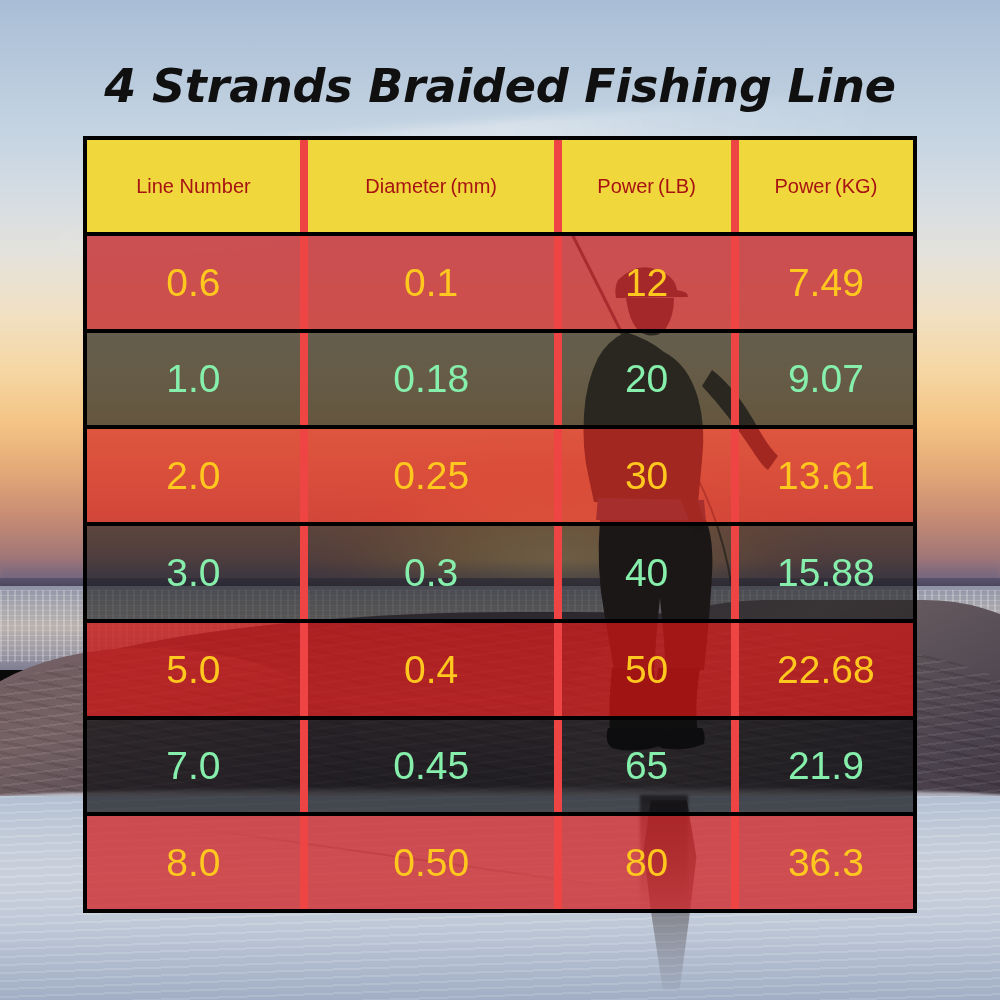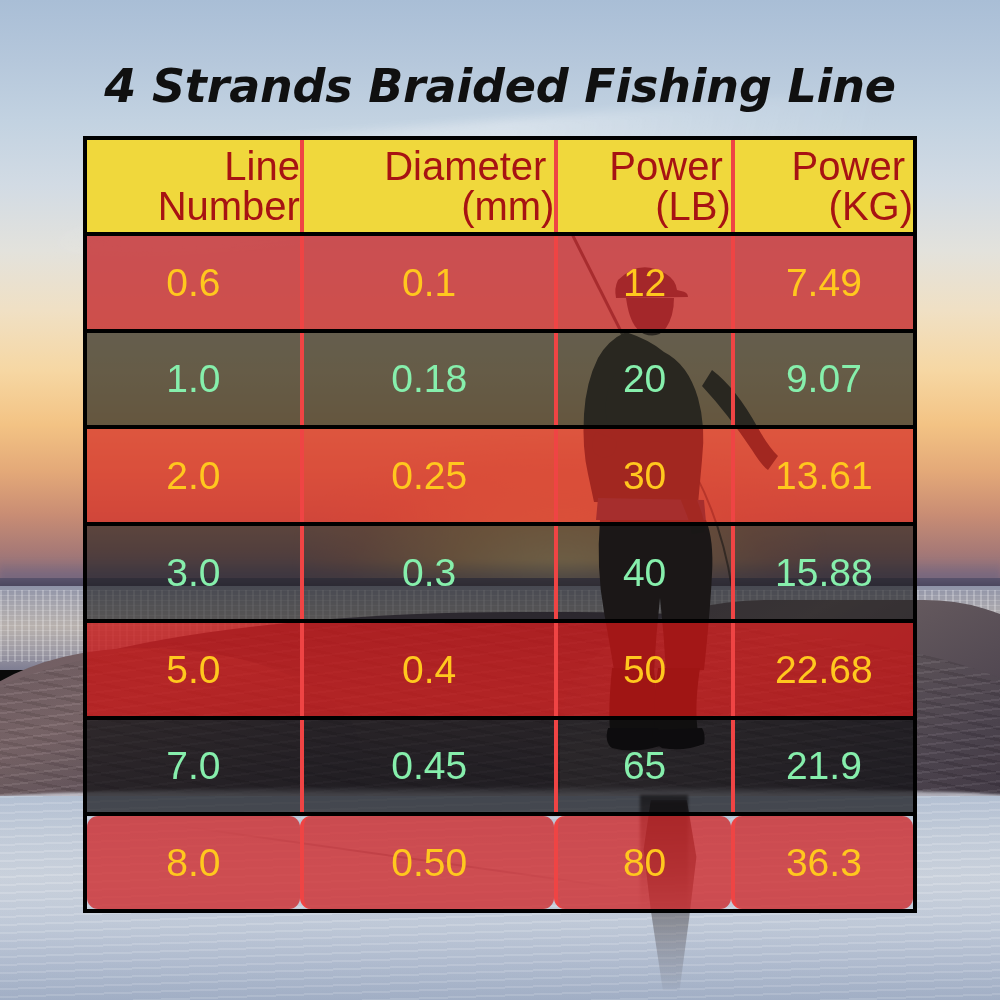--- a/index.html
+++ b/index.html
@@ -141,37 +141,37 @@
     position:absolute;left:83px;top:136px;width:834px;height:777px;
     border:4px solid #000;box-sizing:border-box;
     display:flex;flex-direction:column;
   }
   .row{display:flex;width:100%;box-sizing:border-box;}
   .row + .row{border-top:4px solid #000;}
   .cell{
     box-sizing:border-box;display:flex;align-items:center;justify-content:center;
     font-size:39px;line-height:1;position:relative;
   }
-  .cell + .cell{border-left:4px solid #ef4444;}
+  .cell + .cell{border-left:8px solid #ef4444;}
   
   .c0{width:215px;}
   .c1{width:257px;}
   .c2{width:178px;}
   .c3{width:184px;}
 
   .head{height:92px;}
-  .head .cell{background:#F0D83C;color:#A71313;font-size:40px;font-weight:normal;text-align:right;}
+  .head .cell{background:#F0D83C;color:#A71313;font-size:20px;font-weight:normal;}
   .body-row{height:97px;}
   .row-red .cell{color:#FFC81E;}
   .row-dark .cell{color:#86efac;}
   
   .row-red.tone-a .cell{background:rgba(196,42,46,0.80);}
   .row-red.tone-b .cell{background:rgba(214,44,36,0.72);}
   .row-red.tone-c .cell{background:rgba(198,22,22,0.78);}
-  .row-red.tone-d .cell{background:rgba(206,40,42,0.78);border-radius:11px;}
+  .row-red.tone-d .cell{background:rgba(206,40,42,0.78);}
   .row-dark.tone-e .cell{background:rgba(46,44,36,0.72);}
   .row-dark.tone-f .cell{background:rgba(20,20,20,0.58);}
   .row-dark.tone-g .cell{background:rgba(14,14,16,0.68);}
 </style>
 </head>
 <body>
 
 <div id="stage">
 
   <div class="bg">

